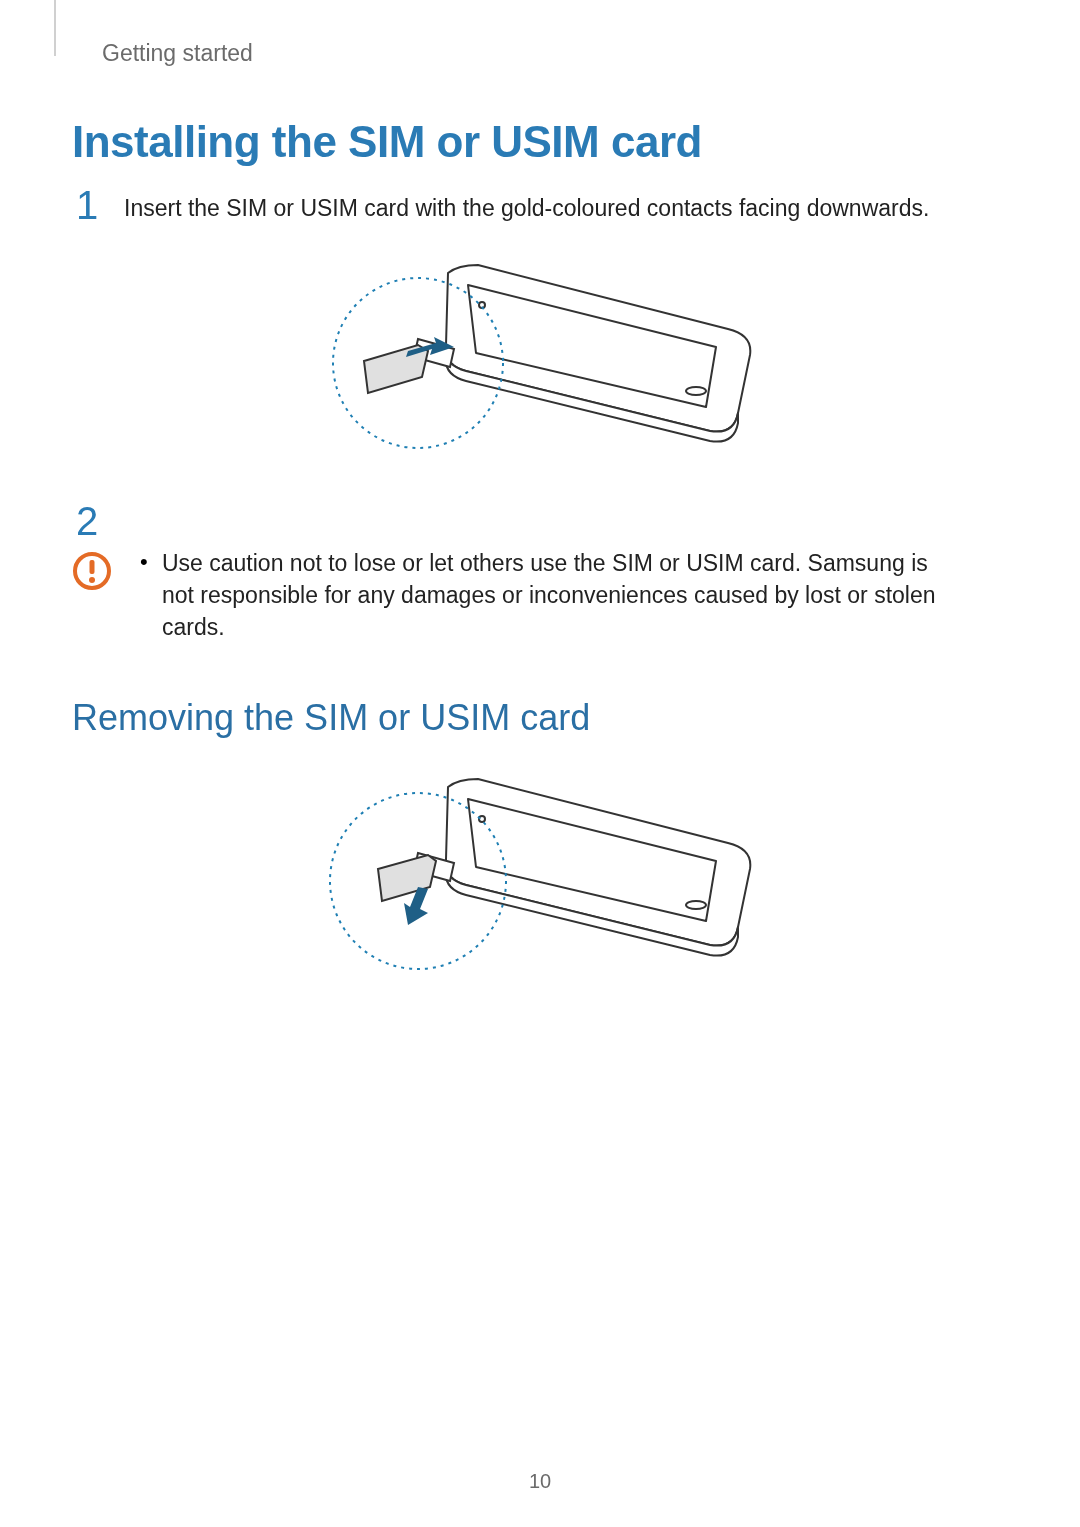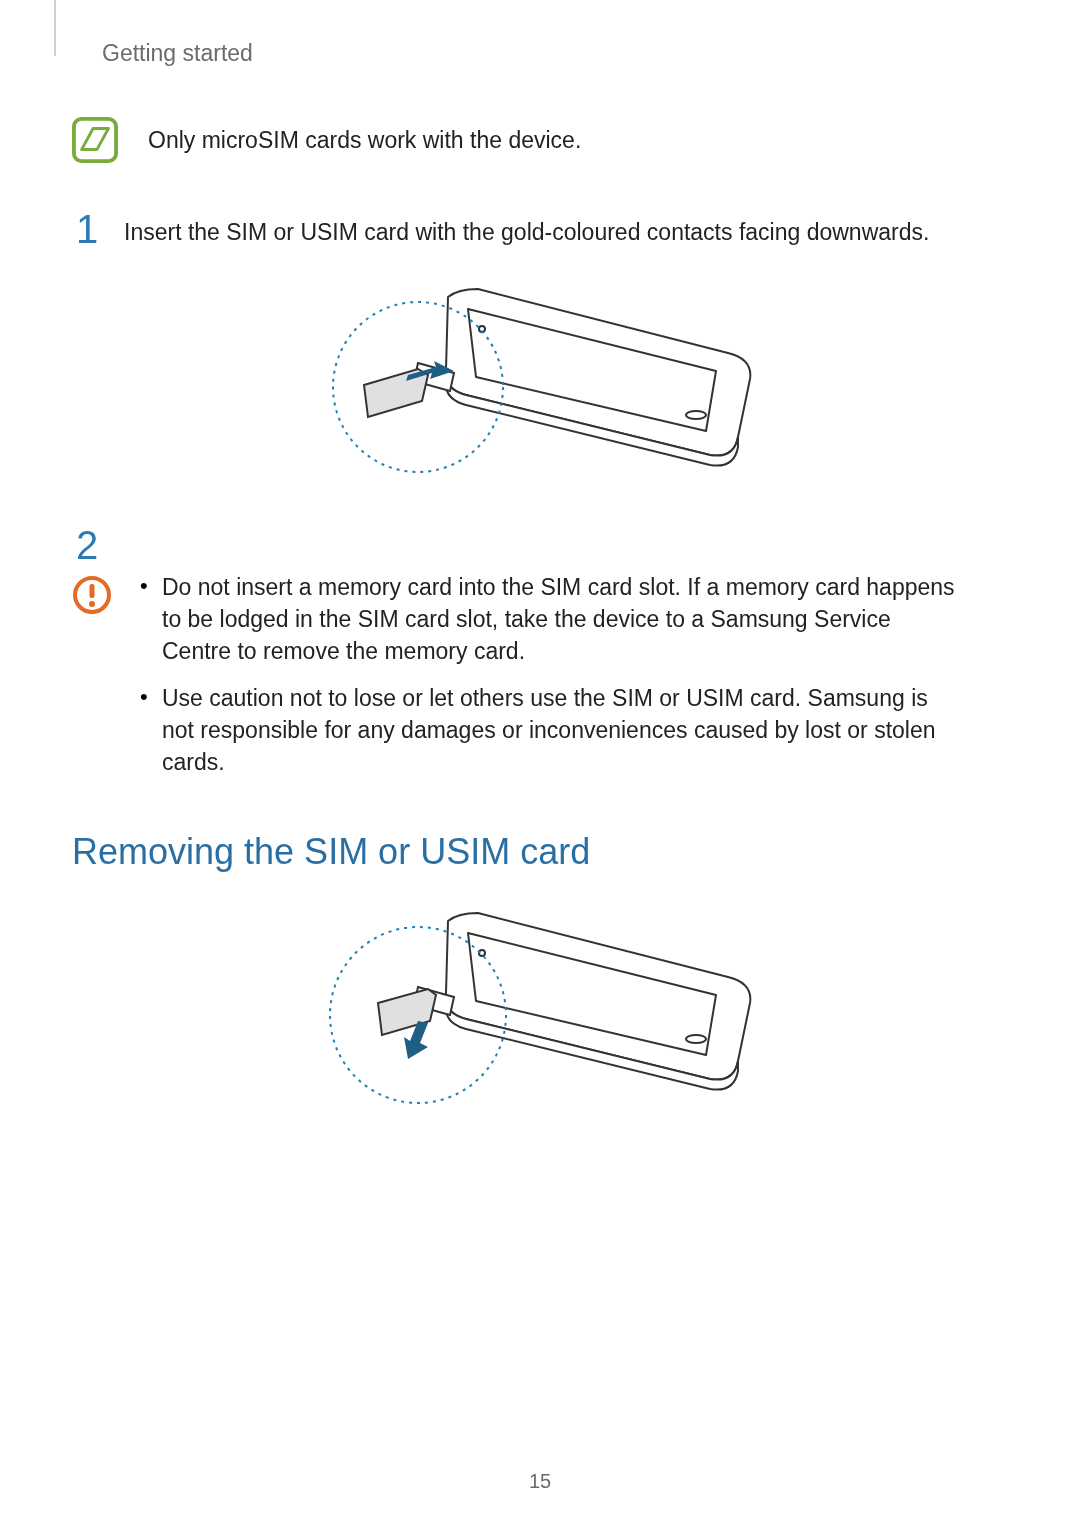--- a/index.html
+++ b/index.html
@@ -136,31 +136,23 @@
 </style>
 </head>
 <body>
 
 <div class="crumb-rule"></div>
 
 <div class="page">
 
   <p class="crumb">Getting started</p>
 
-
-
-  <div class="note-row">
-    <svg class="note-icon" viewBox="0 0 48 48">
-      <rect x="2" y="2" width="44" height="44" rx="8" ry="8" fill="none" stroke="#77ab3b" stroke-width="4"></rect>
-      <path d="M10 34 L22 12 L38 12 L26 34 Z" fill="none" stroke="#77ab3b" stroke-width="3" stroke-linejoin="round"></path>
-      <line x1="10" y1="34" x2="26" y2="34" stroke="#77ab3b" stroke-width="3"></line>
-      <line x1="22" y1="12" x2="38" y2="12" stroke="#77ab3b" stroke-width="3"></line>
-    </svg>
-    <span class="note-text">Only microSIM cards work with the device.</span>
-  </div>
+  <h1 class="title">Installing the SIM or USIM card</h1>
+
+
 
   <div class="step">
     <div class="step-num">1</div>
     <div class="step-text">Insert the SIM or USIM card with the gold-coloured contacts facing downwards.</div>
   </div>
 
   <svg class="illus" width="500" height="230" viewBox="0 0 500 230">
 
     <g stroke="#333" stroke-width="2" fill="#fff" stroke-linejoin="round">
       <path d="M180 30 Q190 22 210 22 L460 86 Q485 92 482 112 L470 170 Q466 192 442 188 L198 128 Q175 122 178 102 Z"></path>
@@ -193,21 +185,20 @@
     <div class="step-num">2</div>
   </div>
 
   <div class="caution-block">
     <svg class="caution-icon" viewBox="0 0 40 40">
       <circle cx="20" cy="20" r="17" fill="none" stroke="#e46b26" stroke-width="4"></circle>
       <rect x="17.5" y="9" width="5" height="14" rx="2" fill="#e46b26"></rect>
       <circle cx="20" cy="29" r="3" fill="#e46b26"></circle>
     </svg>
     <ul class="caution-list">
-      <li>Do not insert a memory card into the SIM card slot. If a memory card happens to be lodged in the SIM card slot, take the device to a Samsung Service Centre to remove the memory card.</li>
       <li>Use caution not to lose or let others use the SIM or USIM card. Samsung is not responsible for any damages or inconveniences caused by lost or stolen cards.</li>
     </ul>
   </div>
 
   <h2 class="sub">Removing the SIM or USIM card</h2>
 
   <svg class="illus" width="500" height="230" viewBox="0 0 500 230">
     <g stroke="#333" stroke-width="2" fill="#fff" stroke-linejoin="round">
       <path d="M180 30 Q190 22 210 22 L460 86 Q485 92 482 112 L470 170 Q466 192 442 188 L198 128 Q175 122 178 102 Z"></path>
       <path d="M200 42 L448 104 L438 164 L208 110 Z" fill="#fff"></path>
@@ -225,13 +216,13 @@
     </g>
 
     <g fill="#1f5f86">
       <path d="M150 130 L142 150 L136 146 L140 168 L160 156 L152 152 L160 132 Z"></path>
     </g>
     <circle cx="150" cy="124" r="88" fill="none" stroke="#1f7fb3" stroke-width="2" stroke-dasharray="3 5"></circle>
   </svg>
 
 </div>
 
-<div class="page-num">15</div>
+<div class="page-num">10</div>
 
 </body></html>

